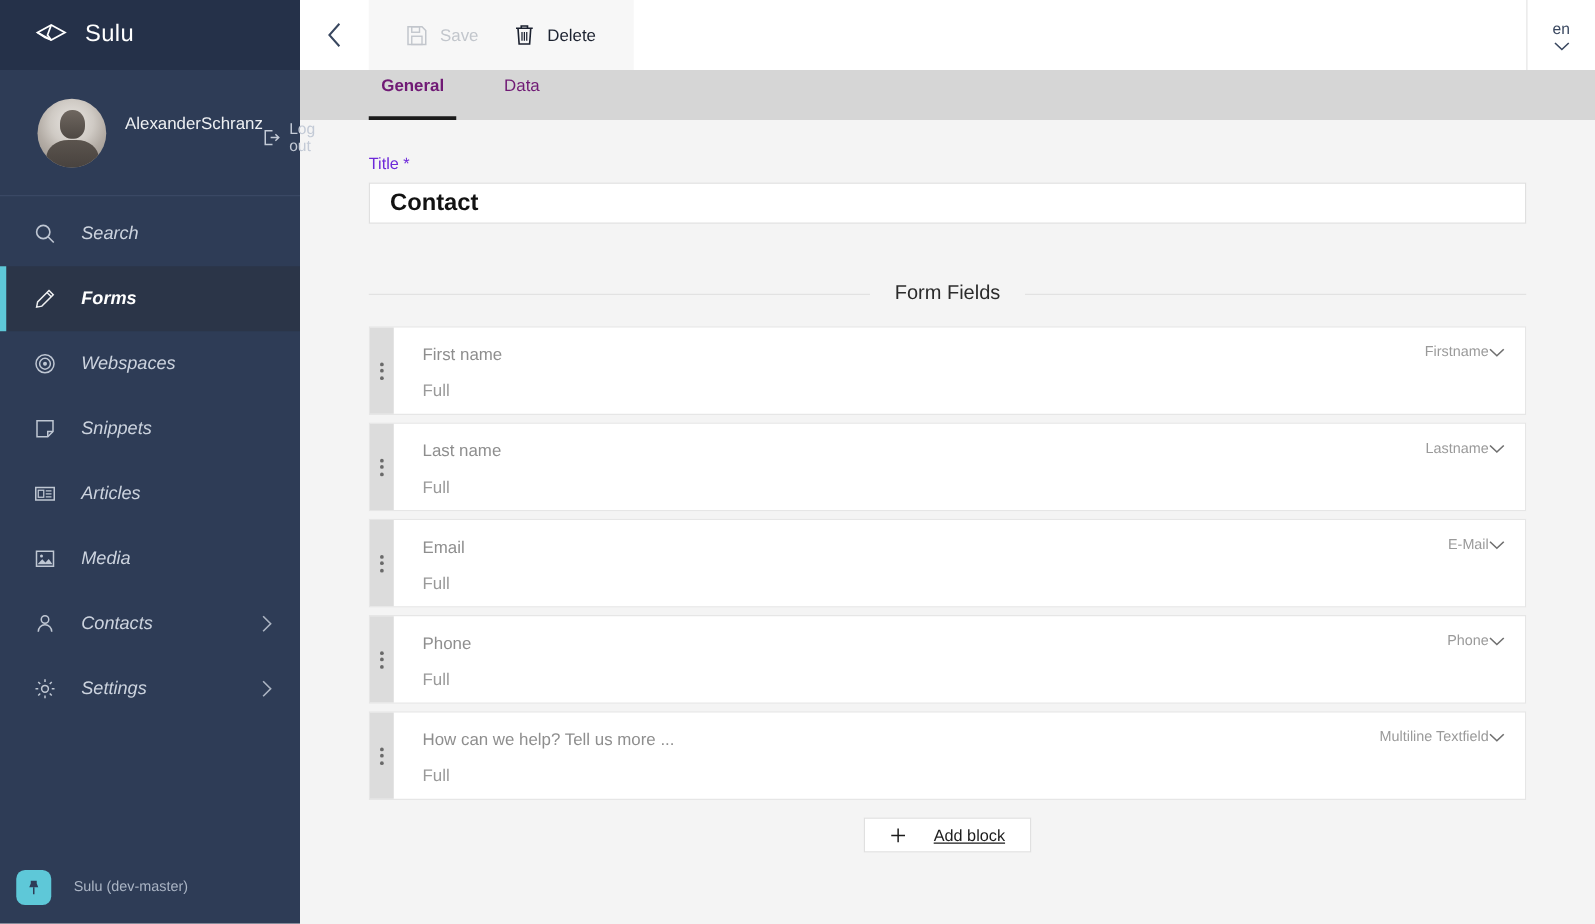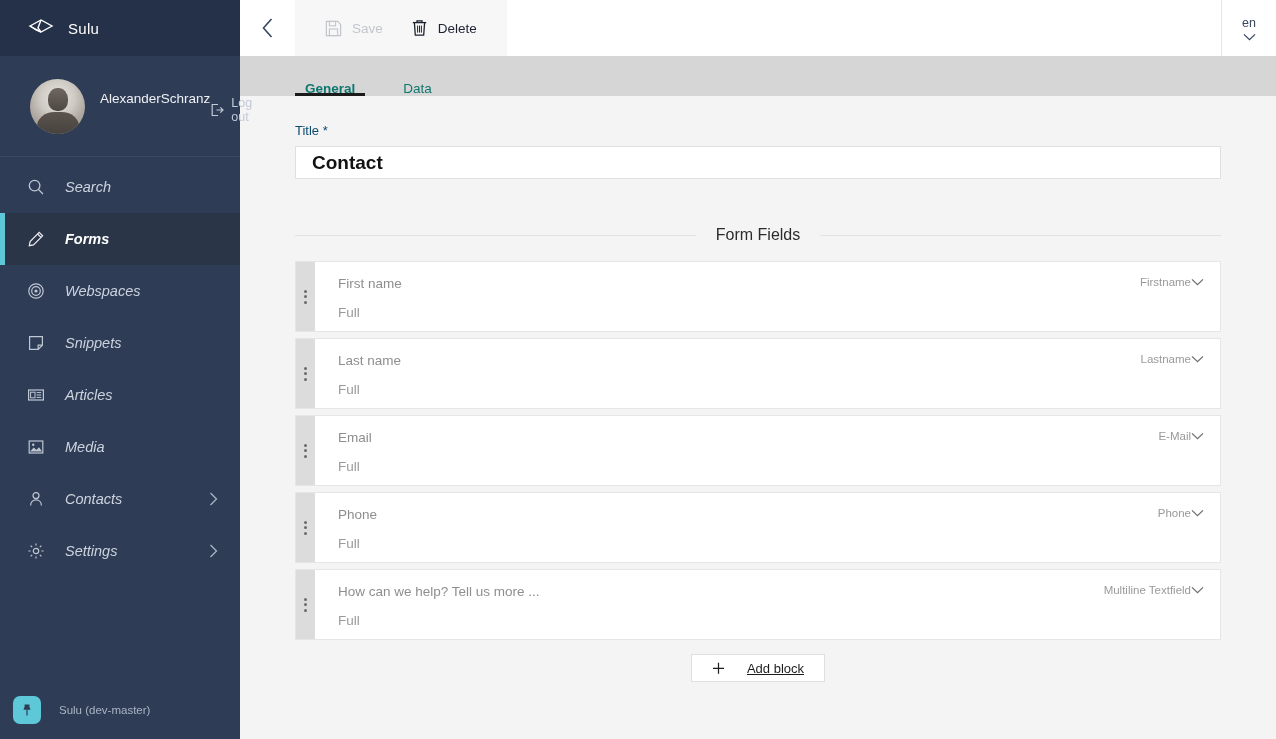--- a/index.html
+++ b/index.html
@@ -17,21 +17,21 @@
     background: #2e3c56;
     display: flex; flex-direction: column;
     position: relative; flex: 0 0 240px;
   }
   .sb-brand {
     height: 56px; background: #253149;
     display: flex; align-items: center; gap: 14px;
     padding-left: 28px;
   }
   .sb-brand-logo { width: 26px; height: 22px; display: block; }
-  .sb-brand-name { color: #fff; font-size: 15px; letter-spacing: .3px; }
+  .sb-brand-name { color: #fff; font-size: 19px; letter-spacing: .3px; }
 
   .sb-user {
     height: 101px; display: flex; align-items: center;
     padding-left: 30px; gap: 15px;
     border-bottom: 1px solid #3a4864;
   }
   .avatar {
     width: 55px; height: 55px; border-radius: 50%;
     background: radial-gradient(circle at 50% 34%, #e9e6e2 0%, #cfcac4 38%, #b3aca5 60%, #8e8881 100%);
     position: relative; overflow: hidden; flex: 0 0 55px;
@@ -109,34 +109,34 @@
     justify-content: center; gap: 3px;
     color: #39475f; font-size: 12.5px;
     border-left: 1px solid #e6e6e6;
   }
 
   .tabbar {
     height: 40px; background: #d6d6d6; display: flex;
     align-items: flex-end; padding-left: 55px; flex: 0 0 40px;
   }
   .tab {
-    height: 56px; display: flex; align-items: flex-end;
+    height: 56px; display: flex; align-items: center;
     padding: 0 10px; margin-right: 28px;
-    font-size: 13.5px; color: #0f766e; position: relative;
+    font-size: 13.5px; color: #701a75; position: relative;
   }
   .tab.active { font-weight: bold; }
   .tab.active::after {
     content: ""; position: absolute; left: 0; right: 0; bottom: 0;
     height: 3px; background: #1b1b1b;
   }
 
   .content {
     flex: 1 1 auto; overflow: hidden; padding: 0 55px;
   }
-  .field-label { font-size: 13px; color: #0c4a6e; margin-top: 27px; }
+  .field-label { font-size: 13px; color: #6d28d9; margin-top: 27px; }
   .title-input {
     margin-top: 8px; height: 33px; background: #fff;
     border: 1px solid #e0e0e0; display: flex; align-items: center;
     padding-left: 16px; font-size: 19px; font-weight: bold; color: #121212;
   }
 
   .section-sep {
     display: flex; align-items: center; gap: 20px;
     margin-top: 47px; color: #2b2b2b; font-size: 16px;
   }

